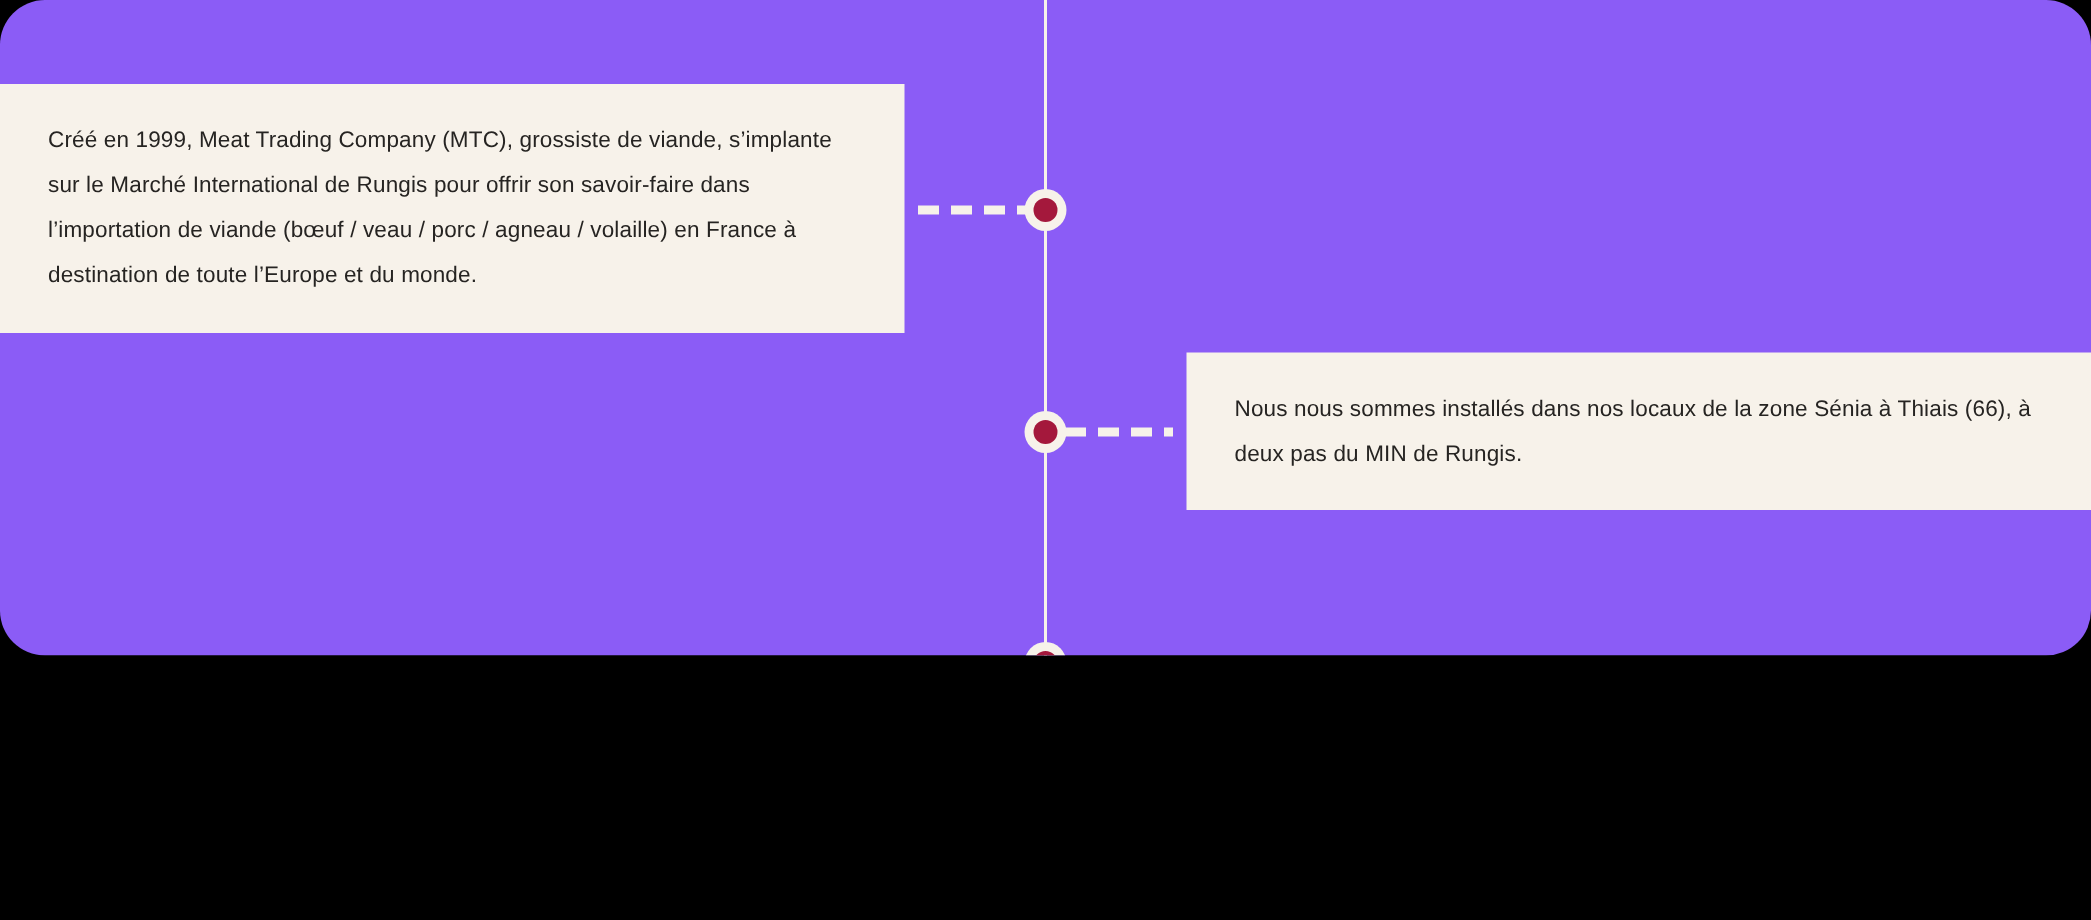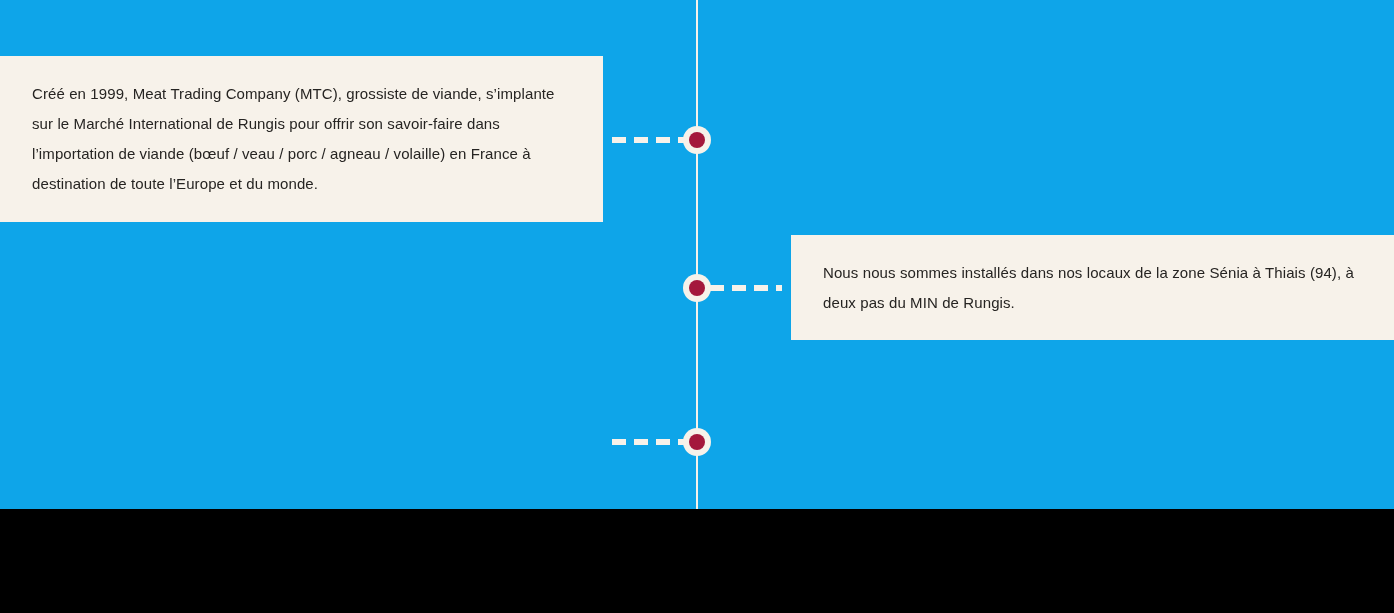--- a/index.html
+++ b/index.html
@@ -8,23 +8,24 @@
     padding: 0;
     background: #000000;
   }
   body {
     font-family: "Liberation Sans", "DejaVu Sans", sans-serif;
   }
 
   #timeline-root {
     position: relative;
     width: 1394px;
-    height: 509px;
-    background: #0ea5e9;
+    height: 437px;
+    background: #8b5cf6;
     overflow: hidden;
+    border-radius: 30px;
   }
 
   
   .spine {
     position: absolute;
     left: 696px;
     top: 0;
     width: 2px;
     height: 613px;
     background: #F7F2EA;
@@ -94,21 +95,21 @@
 
   <div class="card left" style="top:56px; width:603px; height:166px; padding:0 38px 0 32px;">
     <p class="card-text">Créé en 1999, Meat Trading Company (MTC), grossiste de viande, s’implante sur le Marché International de Rungis pour offrir son savoir-faire dans l’importation de viande (bœuf / veau / porc / agneau / volaille) en France à destination de toute l’Europe et du monde.</p>
   </div>
   <div class="connector left" style="left:612px; top:137px; width:72px;"></div>
   <div class="marker" style="left:683px; top:126px;">
     <span class="marker-dot"></span>
   </div>
 
   <div class="card right" style="top:235px; width:603px; height:105px; padding:0 32px 0 32px;">
-    <p class="card-text">Nous nous sommes installés dans nos locaux de la zone Sénia à Thiais (94), à deux pas du MIN de Rungis.</p>
+    <p class="card-text">Nous nous sommes installés dans nos locaux de la zone Sénia à Thiais (66), à deux pas du MIN de Rungis.</p>
   </div>
   <div class="connector right" style="left:710px; top:285px; width:72px;"></div>
   <div class="marker" style="left:683px; top:274px;">
     <span class="marker-dot"></span>
   </div>
 
   <div class="connector left" style="left:612px; top:439px; width:72px;"></div>
   <div class="marker" style="left:683px; top:428px;">
     <span class="marker-dot"></span>
   </div>

